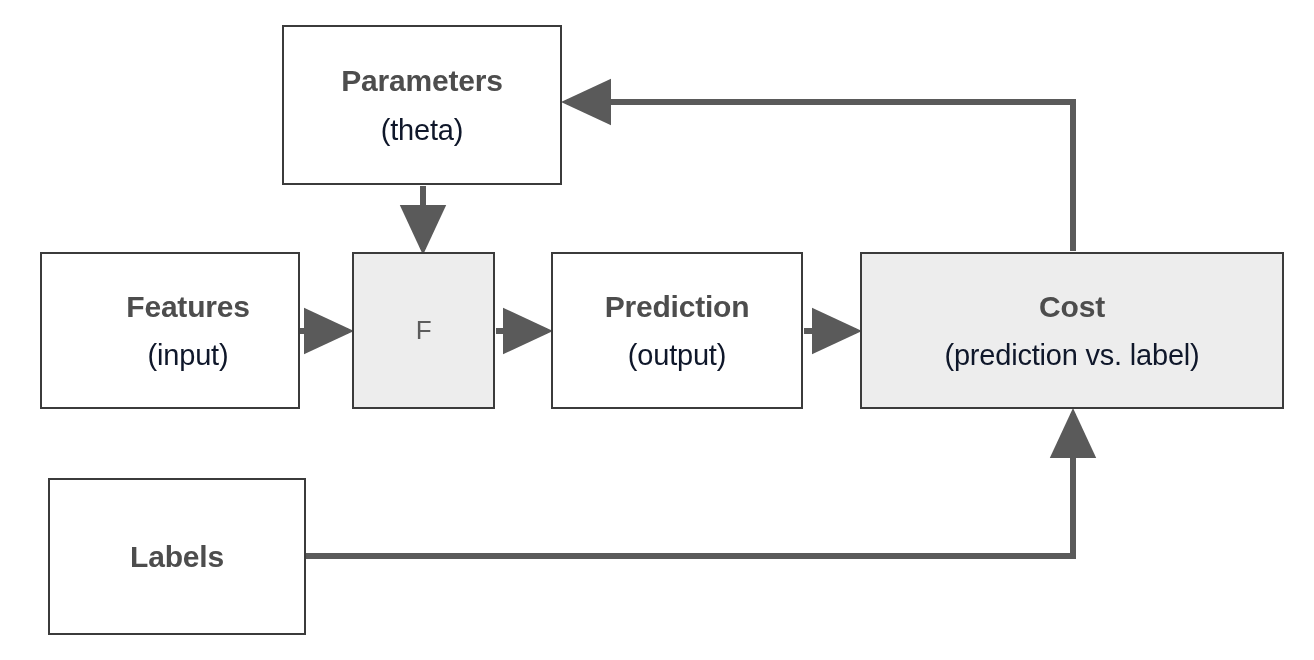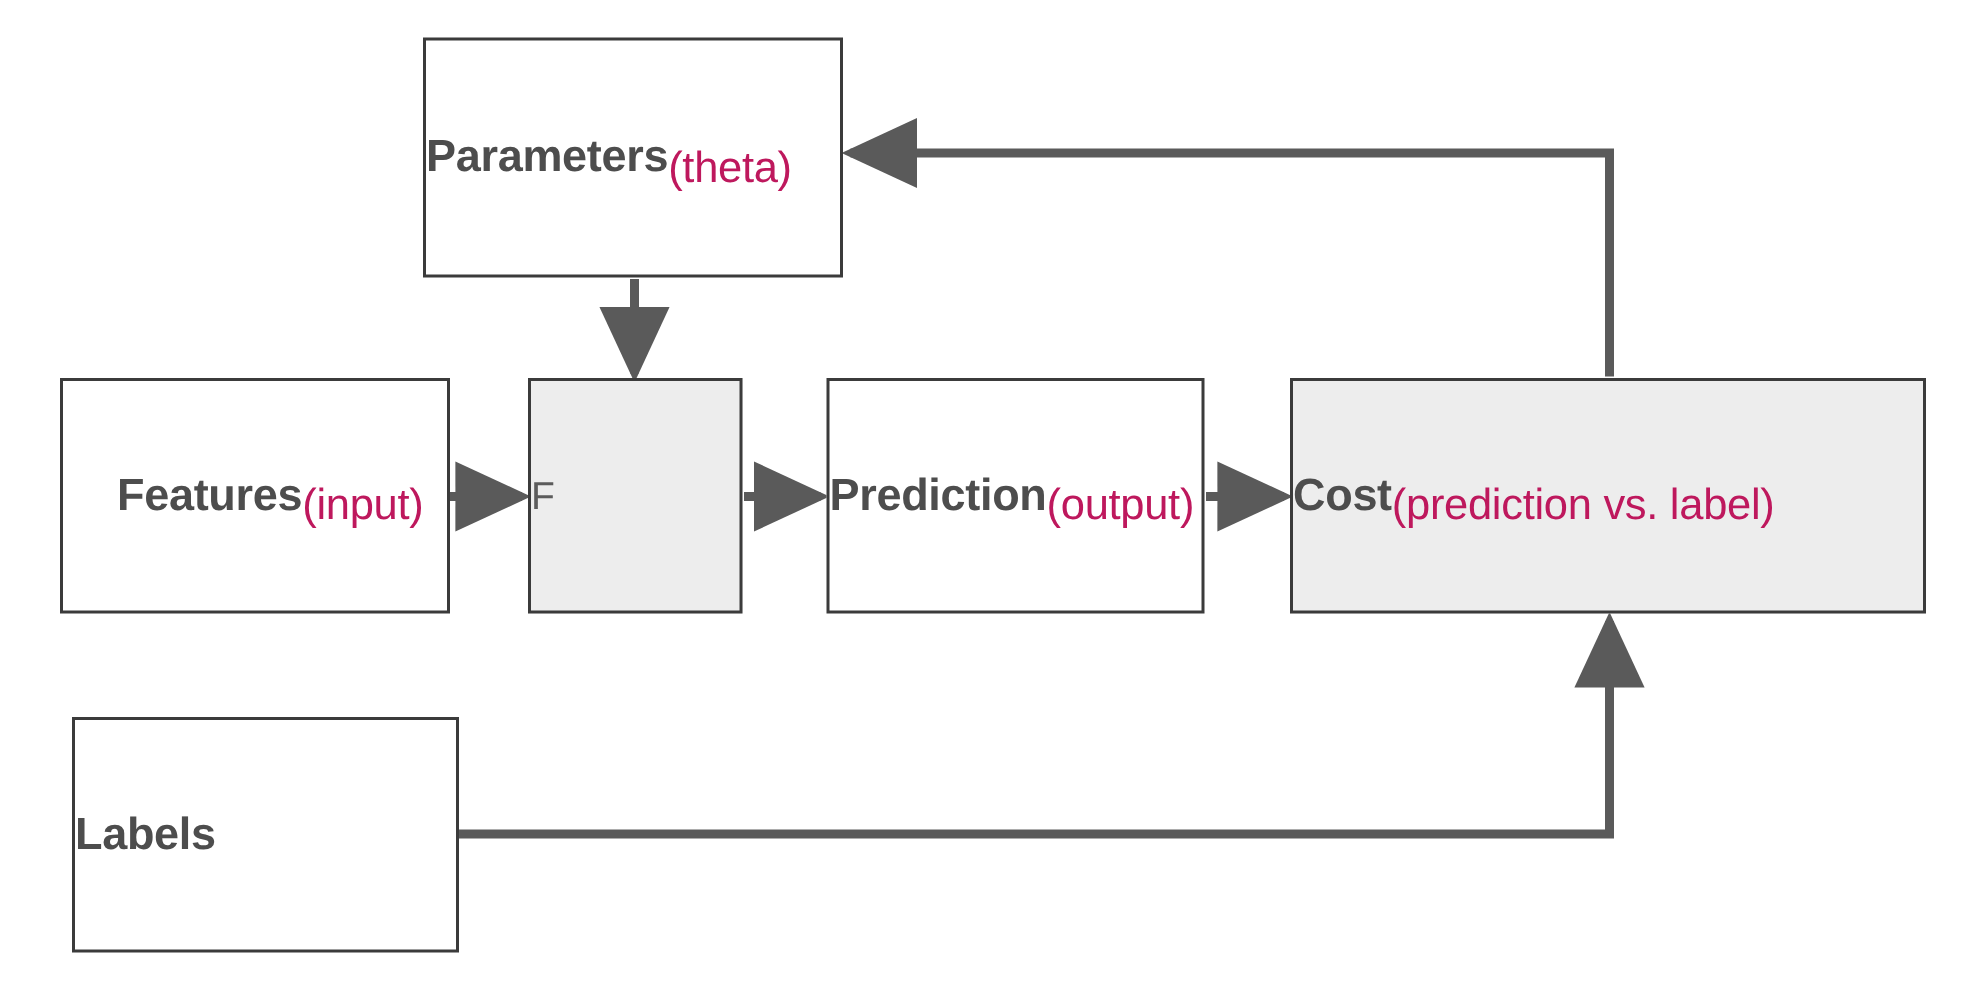--- a/index.html
+++ b/index.html
@@ -25,40 +25,42 @@
     top: 0;
     width: 1314px;
     height: 660px;
     display: block;
   }
   .node-box {
     position: absolute;
     box-sizing: border-box;
     border: 2px solid #3b3b3b;
     display: flex;
+    flex-direction: column;
     align-items: center;
+    justify-content: center;
     text-align: center;
     line-height: 1.18;
   }
   .node-box.fill-white { background: #ffffff; }
   .node-box.fill-gray  { background: #ededed; }
   .node-title {
     font-weight: bold;
     font-size: 30px;
     color: #4d4d4d;
     letter-spacing: -0.2px;
   }
   .node-title.light-weight {
     font-weight: normal;
     color: #5c5c5c;
   }
   .node-subtitle {
     font-weight: normal;
     font-size: 29px;
-    color: #be185d;
+    color: #0f172a;
     margin-top: 14px;
     letter-spacing: -0.2px;
   }
   .node-title.small-glyph { font-size: 26px; }
 </style>
 </head>
 <body>
 
 <div id="diagram-root">
 

